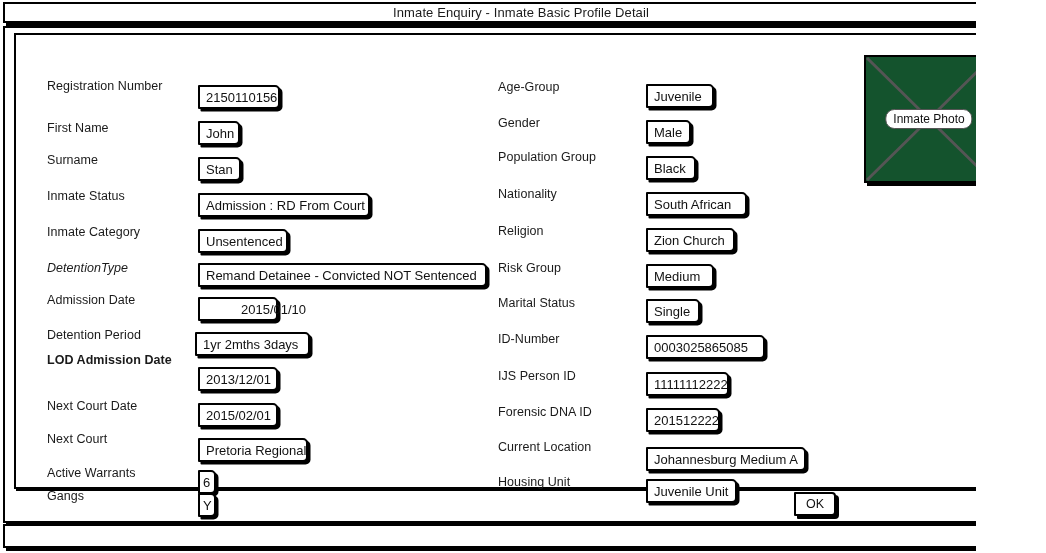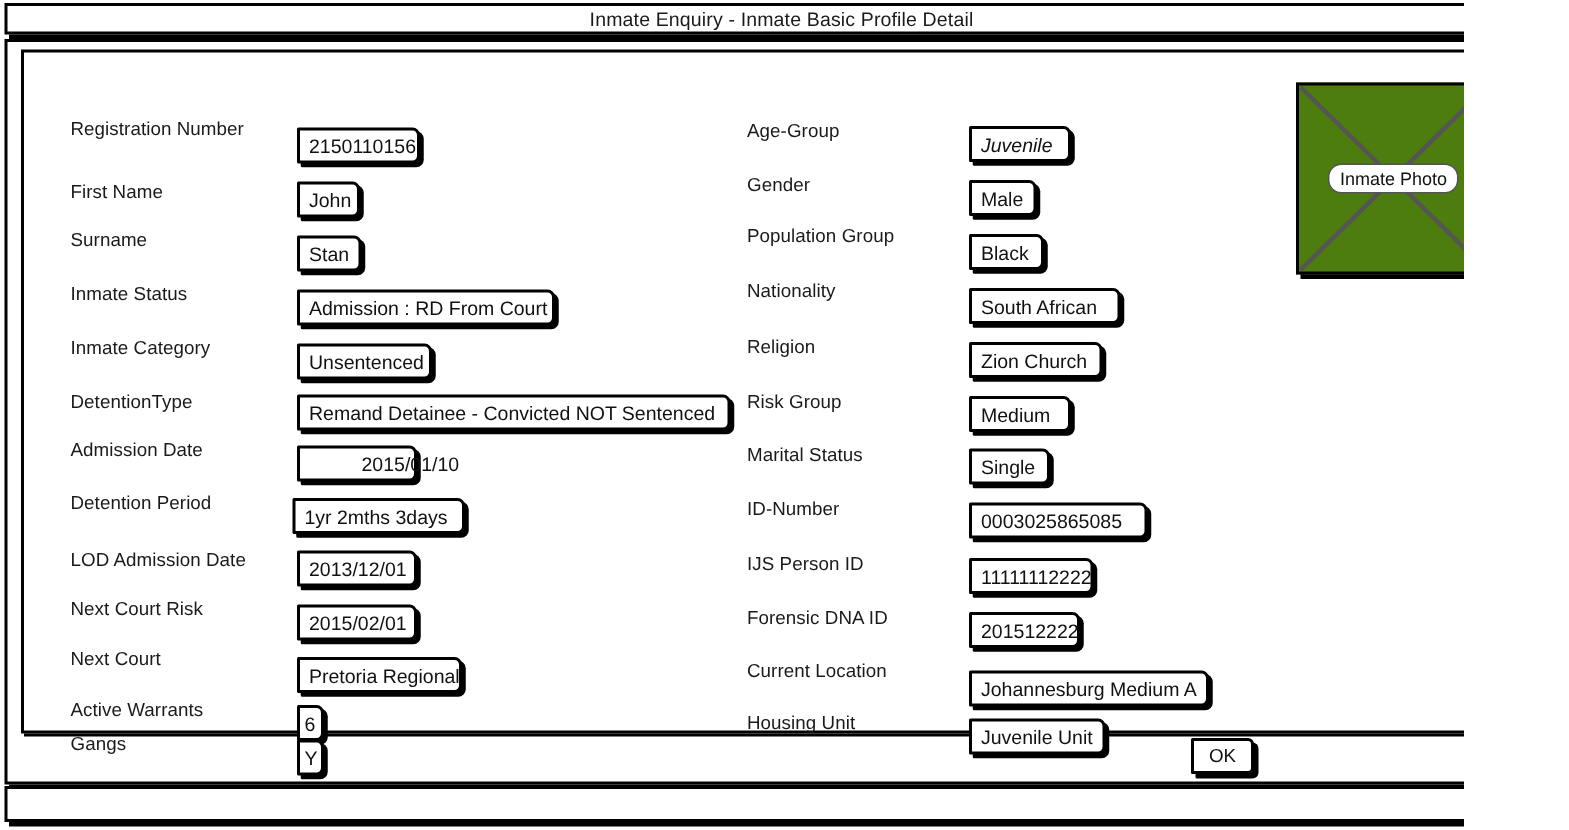--- a/index.html
+++ b/index.html
@@ -117,21 +117,21 @@
   }
 
   
   .photo-box {
     position: absolute;
     left: 848px;
     top: 20px;
     width: 130px;
     height: 128px;
     border: 2px solid #000000;
-    background: #4d7c0f;
+    background: #14532d;
     box-shadow: 3px 3px 0 0 #000000;
     box-sizing: border-box;
   }
   .photo-box svg {
     position: absolute;
     left: 0; top: 0;
     width: 100%;
     height: 100%;
     display: block;
   }
@@ -209,46 +209,46 @@
           </div>
           <div class="field-box" style="left: 182px; top: 158px; width: 172px;">
             <span class="val">Admission : RD From Court</span>
           </div>
           <div class="field" style="left: 31px; top: 185px;">
             <span class="field-label">Inmate Category</span>
           </div>
           <div class="field-box" style="left: 182px; top: 194px; width: 90px;">
             <span class="val">Unsentenced</span>
           </div>
-          <div class="field" style="left: 31px; top: 221px;">
+          <div class="field" style="left: 31px; top: 221px; font-style: italic;">
             <span class="field-label">DetentionType</span>
           </div>
           <div class="field-box" style="left: 182px; top: 228px; width: 289px;">
             <span class="val">Remand Detainee - Convicted NOT Sentenced</span>
           </div>
           <div class="field" style="left: 31px; top: 253px;">
             <span class="field-label">Admission Date</span>
           </div>
           <div class="field-box" style="left: 182px; top: 262px; width: 80px; padding-left: 41px;">
             <span class="val">2015/01/10</span>
           </div>
           <div class="field" style="left: 31px; top: 288px;">
             <span class="field-label">Detention Period</span>
           </div>
           <div class="field-box" style="left: 179px; top: 297px; width: 115px;">
             <span class="val">1yr 2mths 3days</span>
           </div>
-          <div class="field" style="left: 31px; top: 326px;">
+          <div class="field" style="left: 31px; top: 313px; font-weight: bold;">
             <span class="field-label">LOD Admission Date</span>
           </div>
           <div class="field-box" style="left: 182px; top: 332px; width: 80px;">
             <span class="val">2013/12/01</span>
           </div>
           <div class="field" style="left: 31px; top: 359px;">
-            <span class="field-label">Next Court Risk</span>
+            <span class="field-label">Next Court Date</span>
           </div>
           <div class="field-box" style="left: 182px; top: 368px; width: 80px;">
             <span class="val">2015/02/01</span>
           </div>
           <div class="field" style="left: 31px; top: 392px; text-align: right;">
             <span class="field-label">Next Court</span>
           </div>
           <div class="field-box" style="left: 182px; top: 403px; width: 110px;">
             <span class="val">Pretoria Regional</span>
           </div>
@@ -262,21 +262,21 @@
             <span class="field-label">Gangs</span>
           </div>
           <div class="field-box tiny" style="left: 182px; top: 458px; width: 18px;">
             <span class="val">Y</span>
           </div>
         </div>
       <div id="right-fields">
           <div class="field" style="left: 482px; top: 40px;">
             <span class="field-label">Age-Group</span>
           </div>
-          <div class="field-box" style="left: 630px; top: 49px; width: 68px; font-style: italic;">
+          <div class="field-box" style="left: 630px; top: 49px; width: 68px;">
             <span class="val">Juvenile</span>
           </div>
           <div class="field" style="left: 482px; top: 76px;">
             <span class="field-label">Gender</span>
           </div>
           <div class="field-box" style="left: 630px; top: 85px; width: 45px;">
             <span class="val">Male</span>
           </div>
           <div class="field" style="left: 482px; top: 110px;">
             <span class="field-label">Population Group</span>

